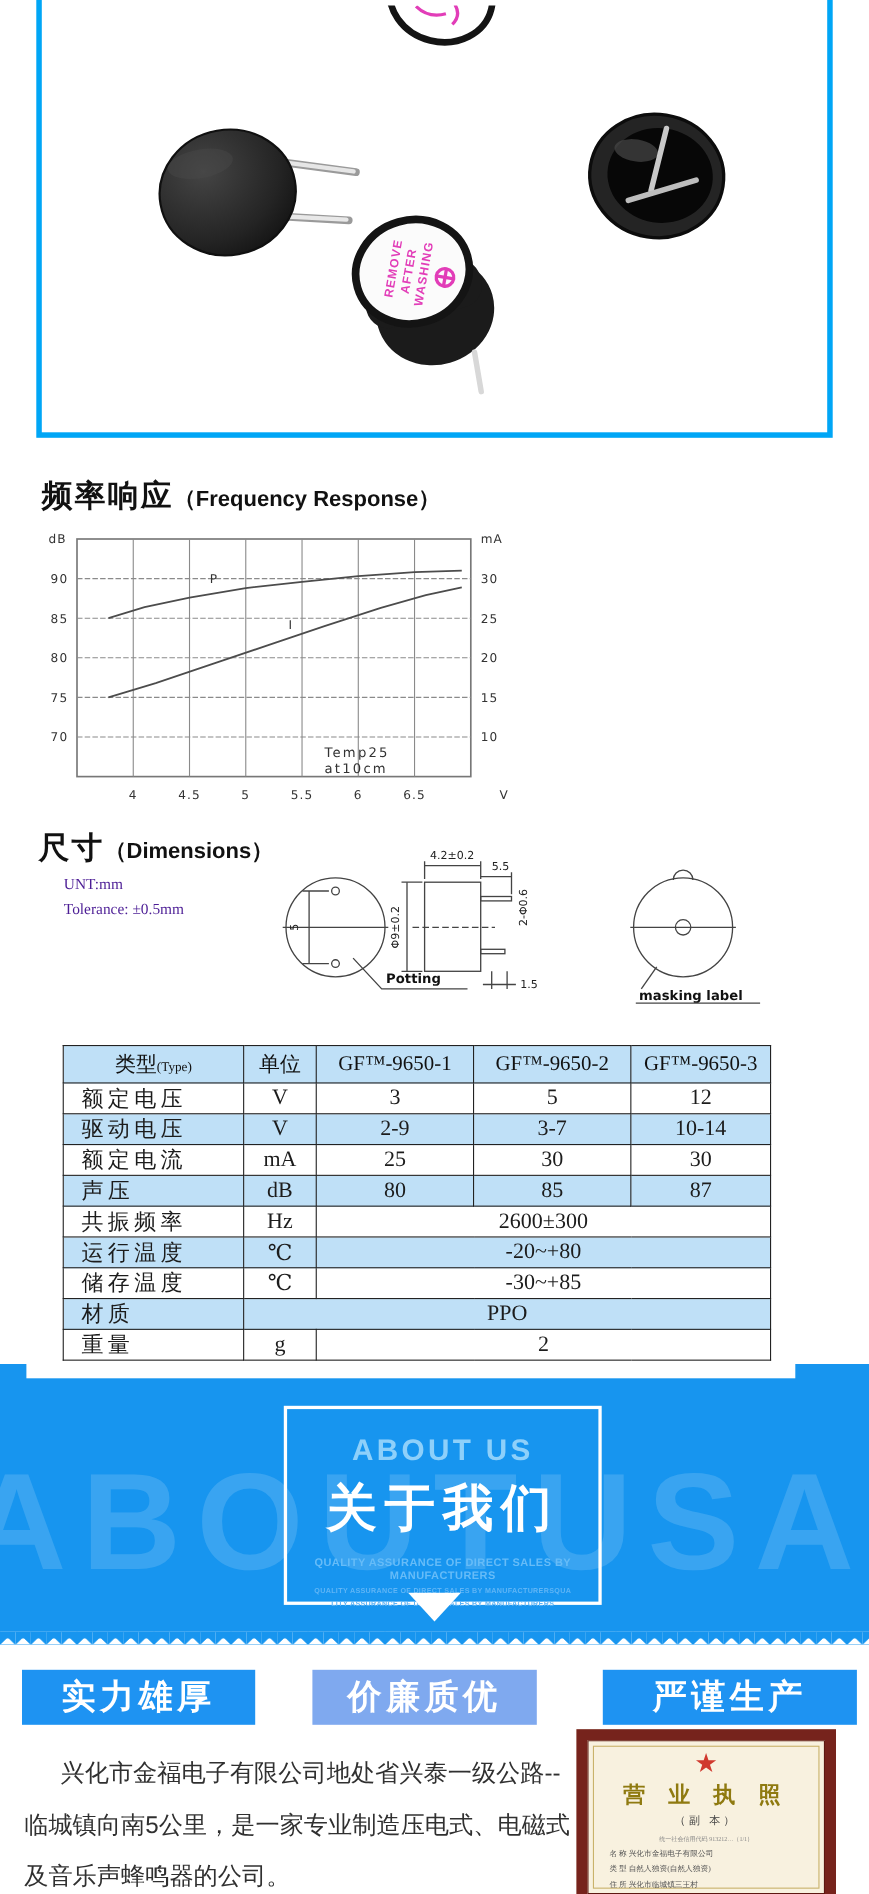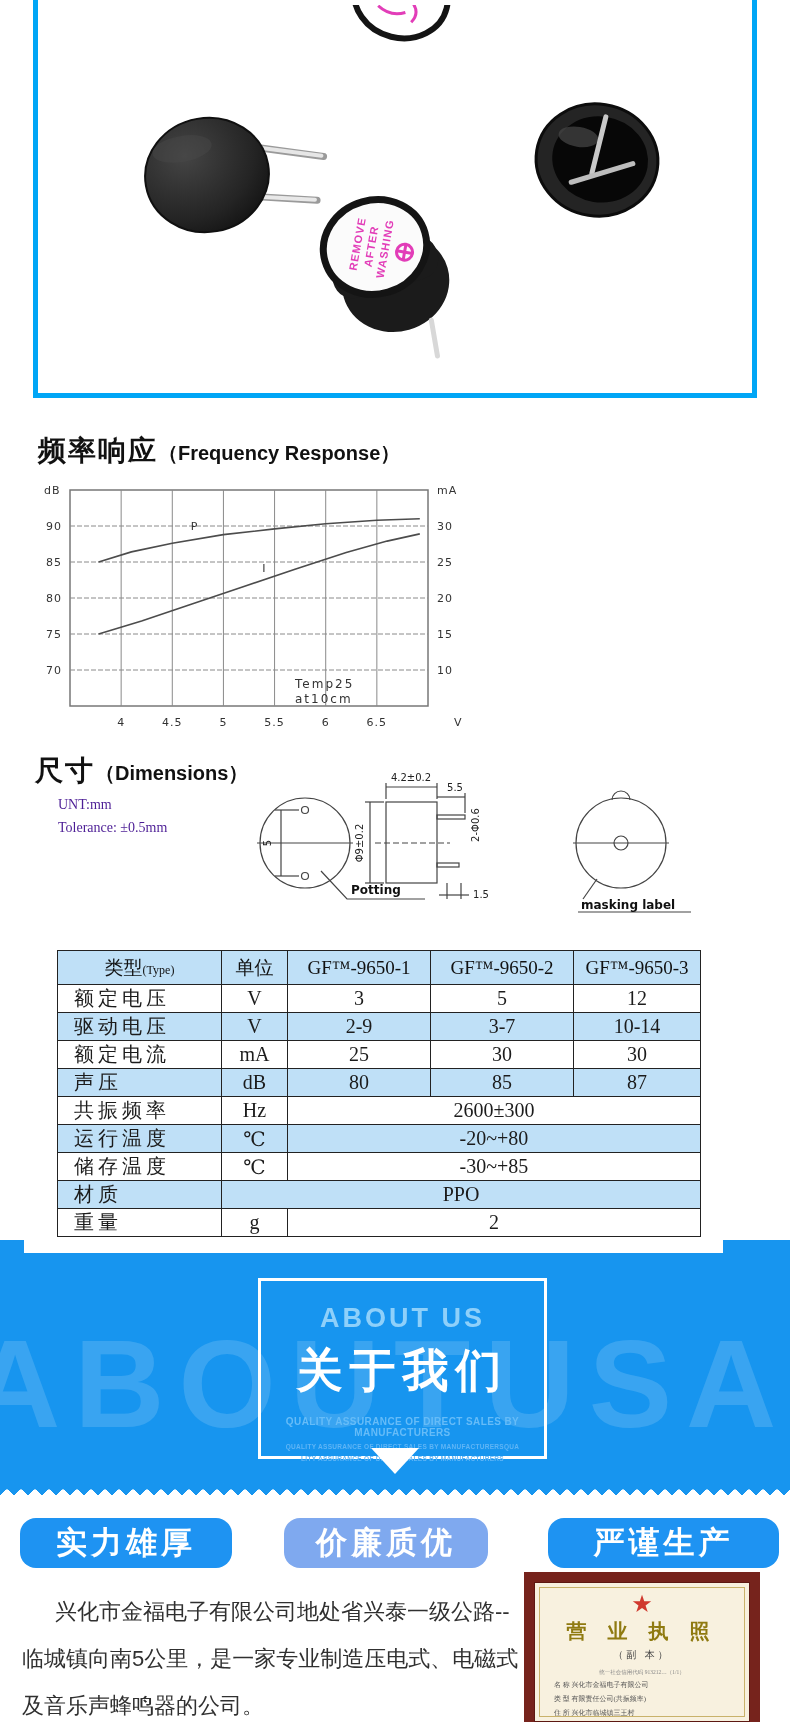--- a/index.html
+++ b/index.html
@@ -52,21 +52,21 @@
   #about-sub{margin-top:14px;font-size:10px;font-weight:bold;color:#66BCF8;letter-spacing:0.4px;}
   .about-tiny{margin-top:5px;font-size:6.5px;font-weight:bold;color:#5FB5F6;letter-spacing:0.3px;}
   #about-triangle{position:absolute;left:371px;top:208px;width:0;height:0;
     border-left:24px solid transparent;border-right:24px solid transparent;border-top:26px solid #fff;}
   #banner-teeth{position:absolute;left:0;top:1483px;width:790px;height:12px;
     background-image:linear-gradient(to bottom right,var(--banner-blue) 50%,transparent 50.5%),
                      linear-gradient(to bottom left,var(--banner-blue) 50%,transparent 50.5%);
     background-size:14px 12px;background-repeat:repeat-x;}
   
   .feature-btn{position:absolute;top:1518px;height:50px;line-height:50px;text-align:center;
-    color:#fff;font-size:31px;font-weight:bold;letter-spacing:4px;background:var(--button-blue);border-radius:16px;}
+    color:#fff;font-size:31px;font-weight:bold;letter-spacing:4px;background:var(--button-blue);}
   #feature-1{left:20px;width:212px;}
   #feature-2{left:284px;width:204px;background:var(--button-light-blue);}
   #feature-3{left:548px;width:231px;}
   
   #company-intro{position:absolute;left:22px;top:1588px;width:510px;font-size:22px;
     color:#303030;line-height:47px;white-space:nowrap;}
   #company-intro .indent{text-indent:33px;}
   #business-license{position:absolute;left:524px;top:1572px;width:236px;height:160px;
     box-sizing:border-box;border:10px solid #76231C;background:#F8F1DF;
     box-shadow:inset 0 0 0 1px #5D1812;}
@@ -330,18 +330,18 @@
     <div>及音乐声蜂鸣器的公司。</div>
   </div>
 
   <div id="business-license">
     <div class="lic-paper">
       <div class="lic-emblem">★</div>
       <div class="lic-title">营 业 执 照</div>
       <div class="lic-sub">（副 本）</div>
       <div class="lic-code">统一社会信用代码 913212…（1/1）</div>
       <div class="lic-row">名  称  兴化市金福电子有限公司</div>
-      <div class="lic-row">类  型  有限责任公司(共振频率)</div>
+      <div class="lic-row">类  型  自然人独资(自然人独资)</div>
       <div class="lic-row">住  所  兴化市临城镇三王村</div>
     </div>
   </div>
 
 </div>
 
 </body></html>

